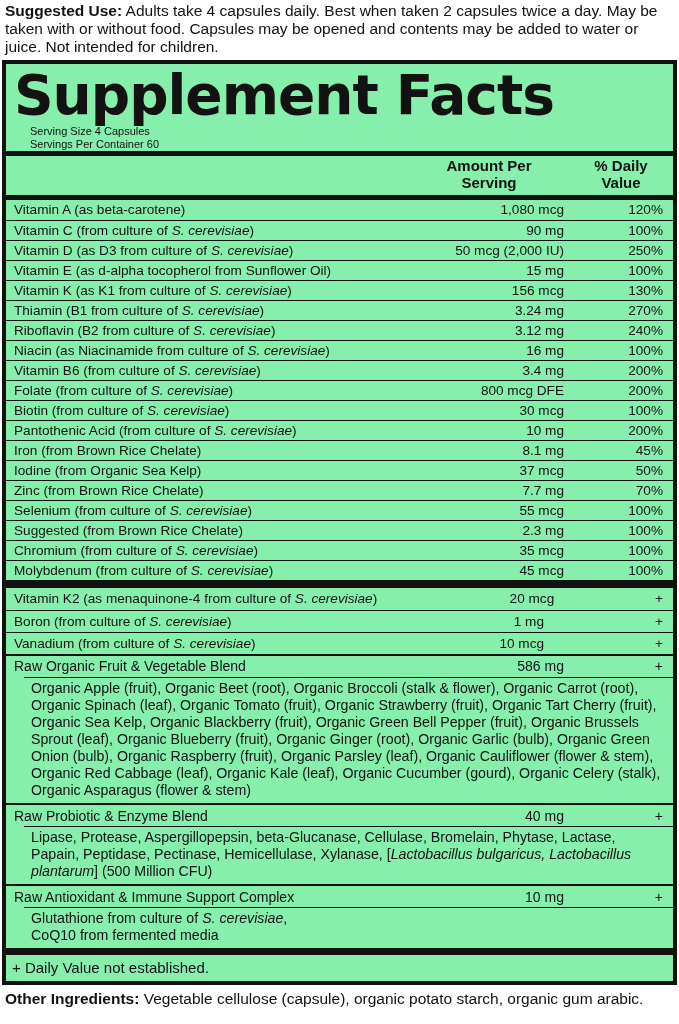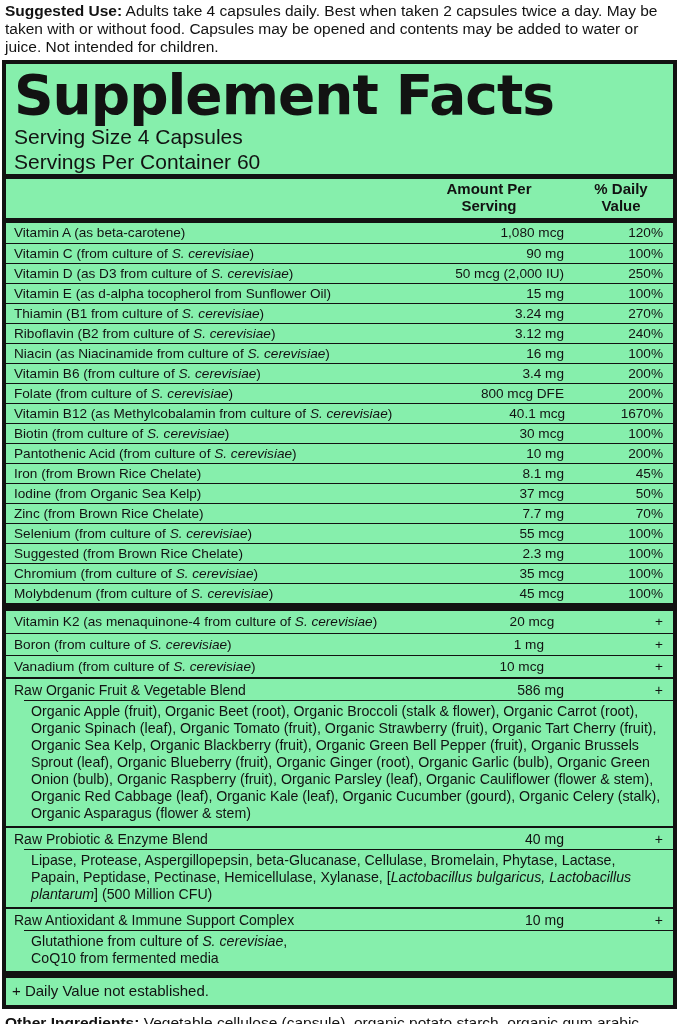--- a/index.html
+++ b/index.html
@@ -9,21 +9,21 @@
     -webkit-font-smoothing:antialiased;
   }
   .suggested{margin:0;padding:2px 8px 4px 5px;font-size:15.5px;line-height:1.17;}
   .suggested b{font-weight:bold;}
   .panel{margin:0 2px;border:4px solid #121212;background:#86efac;}
   .title{
     font-family:"DejaVu Sans","Liberation Sans",sans-serif;
     font-weight:bold;font-size:55px;line-height:1.02;
     letter-spacing:-1px;padding:3px 4px 2px 8px;white-space:nowrap;
   }
-  .serving{font-size:21px;line-height:1.16;padding-left:8px;}
+  .serving{font-size:11px;line-height:1.16;padding-left:24px;}
   .serving:last-of-type{padding-bottom:3px;}
   .bar{background:#121212;}
   .bar-md{height:5px;}
   .bar-lg{height:8px;}
   .bar-bt{height:7px;}
   .colheads{display:flex;justify-content:flex-end;align-items:flex-start;
     padding:2px 14px 3px 0;font-weight:bold;font-size:15px;line-height:1.13;}
   .amt-h{width:112px;text-align:center;}
   .dv-h{width:76px;text-align:center;margin-left:38px;}
   .nrow{display:flex;align-items:center;height:20px;box-sizing:border-box;
@@ -80,20 +80,25 @@
           <div class="nname">Vitamin D (as D3 from culture of <i>S. cerevisiae</i>)</div>
           <div class="namt">50 mcg (2,000 IU)</div>
           <div class="ndv">250%</div>
         </div>
         <div class="nrow">
           <div class="nname">Vitamin E (as d-alpha tocopherol from Sunflower Oil)</div>
           <div class="namt">15 mg</div>
           <div class="ndv">100%</div>
         </div>
         <div class="nrow">
+          <div class="nname">Vitamin K (as K1 from culture of <i>S. cerevisiae</i>)</div>
+          <div class="namt">156 mcg</div>
+          <div class="ndv">130%</div>
+        </div>
+        <div class="nrow">
           <div class="nname">Thiamin (B1 from culture of <i>S. cerevisiae</i>)</div>
           <div class="namt">3.24 mg</div>
           <div class="ndv">270%</div>
         </div>
         <div class="nrow">
           <div class="nname">Riboflavin (B2 from culture of <i>S. cerevisiae</i>)</div>
           <div class="namt">3.12 mg</div>
           <div class="ndv">240%</div>
         </div>
         <div class="nrow">
@@ -103,25 +108,20 @@
         </div>
         <div class="nrow">
           <div class="nname">Vitamin B6 (from culture of <i>S. cerevisiae</i>)</div>
           <div class="namt">3.4 mg</div>
           <div class="ndv">200%</div>
         </div>
         <div class="nrow">
           <div class="nname">Folate (from culture of <i>S. cerevisiae</i>)</div>
           <div class="namt">800 mcg DFE</div>
           <div class="ndv">200%</div>
-        </div>
-        <div class="nrow">
-          <div class="nname">Vitamin B12 (as Methylcobalamin from culture of <i>S. cerevisiae</i>)</div>
-          <div class="namt">40.1 mcg</div>
-          <div class="ndv">1670%</div>
         </div>
         <div class="nrow">
           <div class="nname">Biotin (from culture of <i>S. cerevisiae</i>)</div>
           <div class="namt">30 mcg</div>
           <div class="ndv">100%</div>
         </div>
         <div class="nrow">
           <div class="nname">Pantothenic Acid (from culture of <i>S. cerevisiae</i>)</div>
           <div class="namt">10 mg</div>
           <div class="ndv">200%</div>

